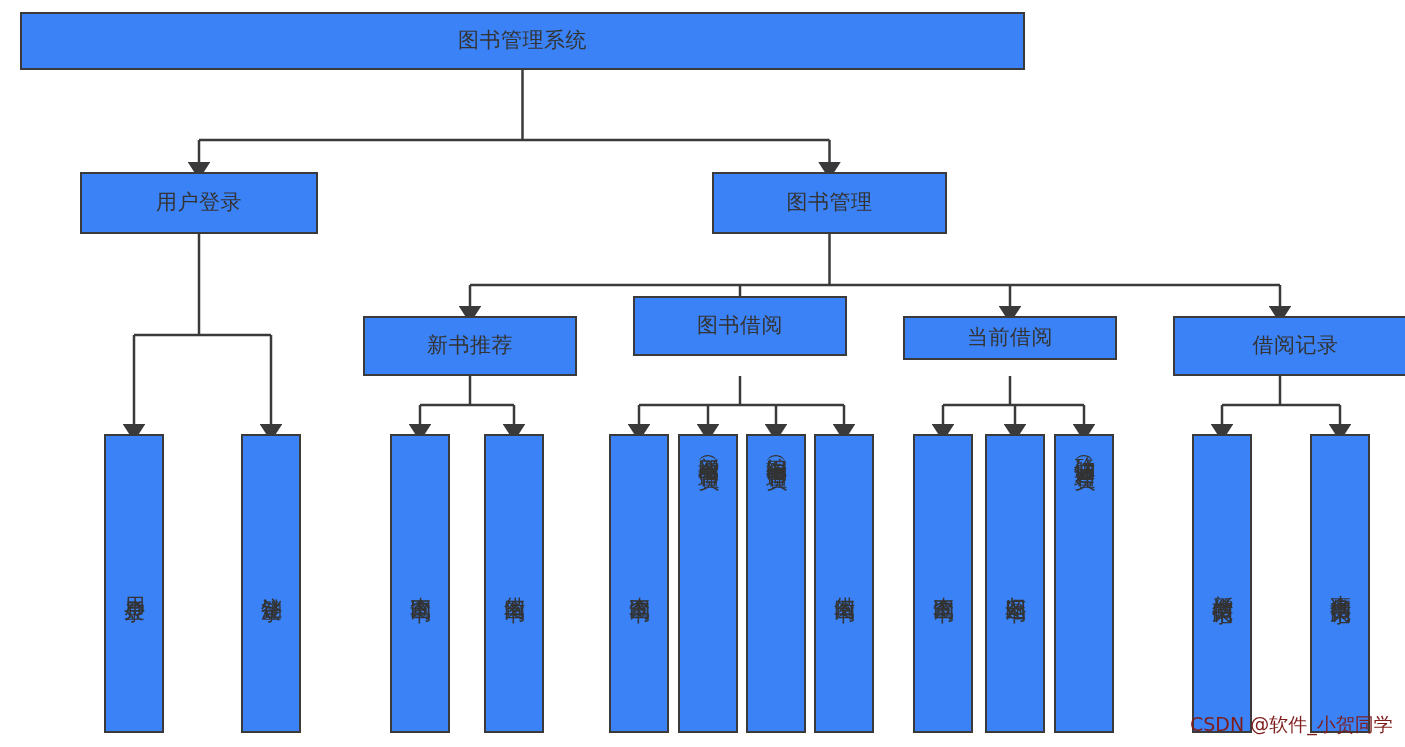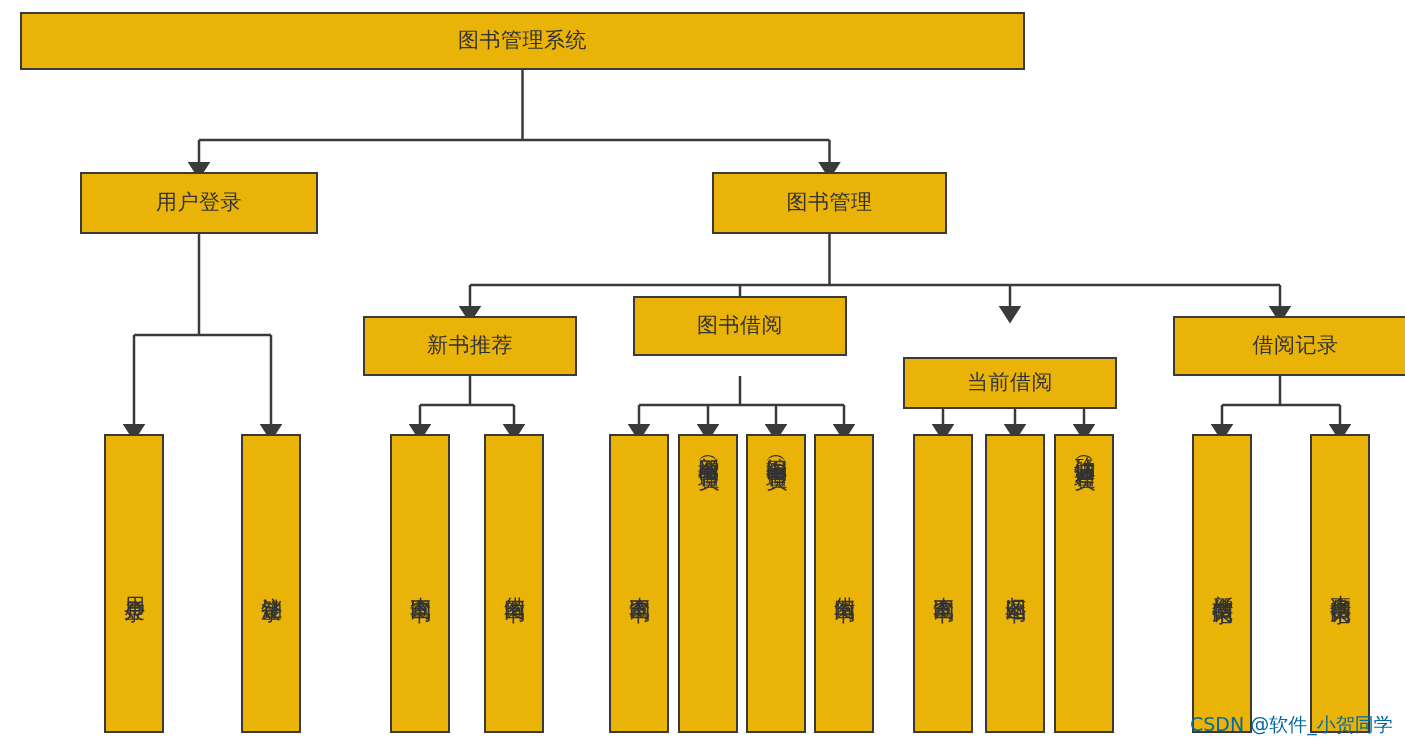--- a/index.html
+++ b/index.html
@@ -21,21 +21,21 @@
     position: absolute;
     left: 0;
     top: 0;
     width: 1405px;
     height: 747px;
   }
   .node {
     position: absolute;
     box-sizing: border-box;
     border: 2.5px solid #3a3a3a;
-    background: #eab308;
+    background: #3b82f6;
     color: #333333;
     display: flex;
     align-items: center;
     justify-content: center;
     z-index: 2;
   }
   .node .lbl {
     font-size: 21px;
     line-height: 1.1;
     letter-spacing: 0.5px;
@@ -58,21 +58,21 @@
   }
   .leaf.top-aligned {
     align-items: flex-start;
     padding-top: 4px;
   }
   .watermark {
     position: absolute;
     left: 1190px;
     top: 712px;
     font-size: 19px;
-    color: #0369a1;
+    color: #7f1d1d;
     white-space: nowrap;
     z-index: 5;
     font-family: "DejaVu Sans", "Liberation Sans", sans-serif;
   }
 </style>
 </head>
 <body>
 
 <div id="canvas">
 
@@ -129,21 +129,21 @@
   <div class="node" id="node-new-book-recommend" style="left: 363px; top: 316px; width: 214px; height: 60px;">
     <span class="lbl">新书推荐</span>
   </div>
 
   <div class="node" id="node-book-manage" style="left: 712px; top: 172px; width: 235px; height: 62px;">
     <span class="lbl">图书管理</span>
   </div>
   <div class="node" id="node-book-borrow" style="left: 633px; top: 296px; width: 214px; height: 60px;">
     <span class="lbl">图书借阅</span>
   </div>
-  <div class="node" id="node-current-borrow" style="left: 903px; top: 316px; width: 214px; height: 52px; margin-top: 41px;">
+  <div class="node" id="node-current-borrow" style="left: 903px; top: 316px; width: 214px; height: 44px;">
     <span class="lbl">当前借阅</span>
   </div>
   <div class="node" id="node-borrow-record" style="left: 1173px; top: 316px; width: 245px; height: 60px;">
     <span class="lbl">借阅记录</span>
   </div>
 
   <div class="node leaf" id="node-leaf-user-login" style="left: 104px; top: 434px; width: 60px; height: 299px;">
     <span class="lbl">用户登录</span>
   </div>
   <div class="node leaf" id="node-leaf-logout-login" style="left: 241px; top: 434px; width: 60px; height: 299px;">

